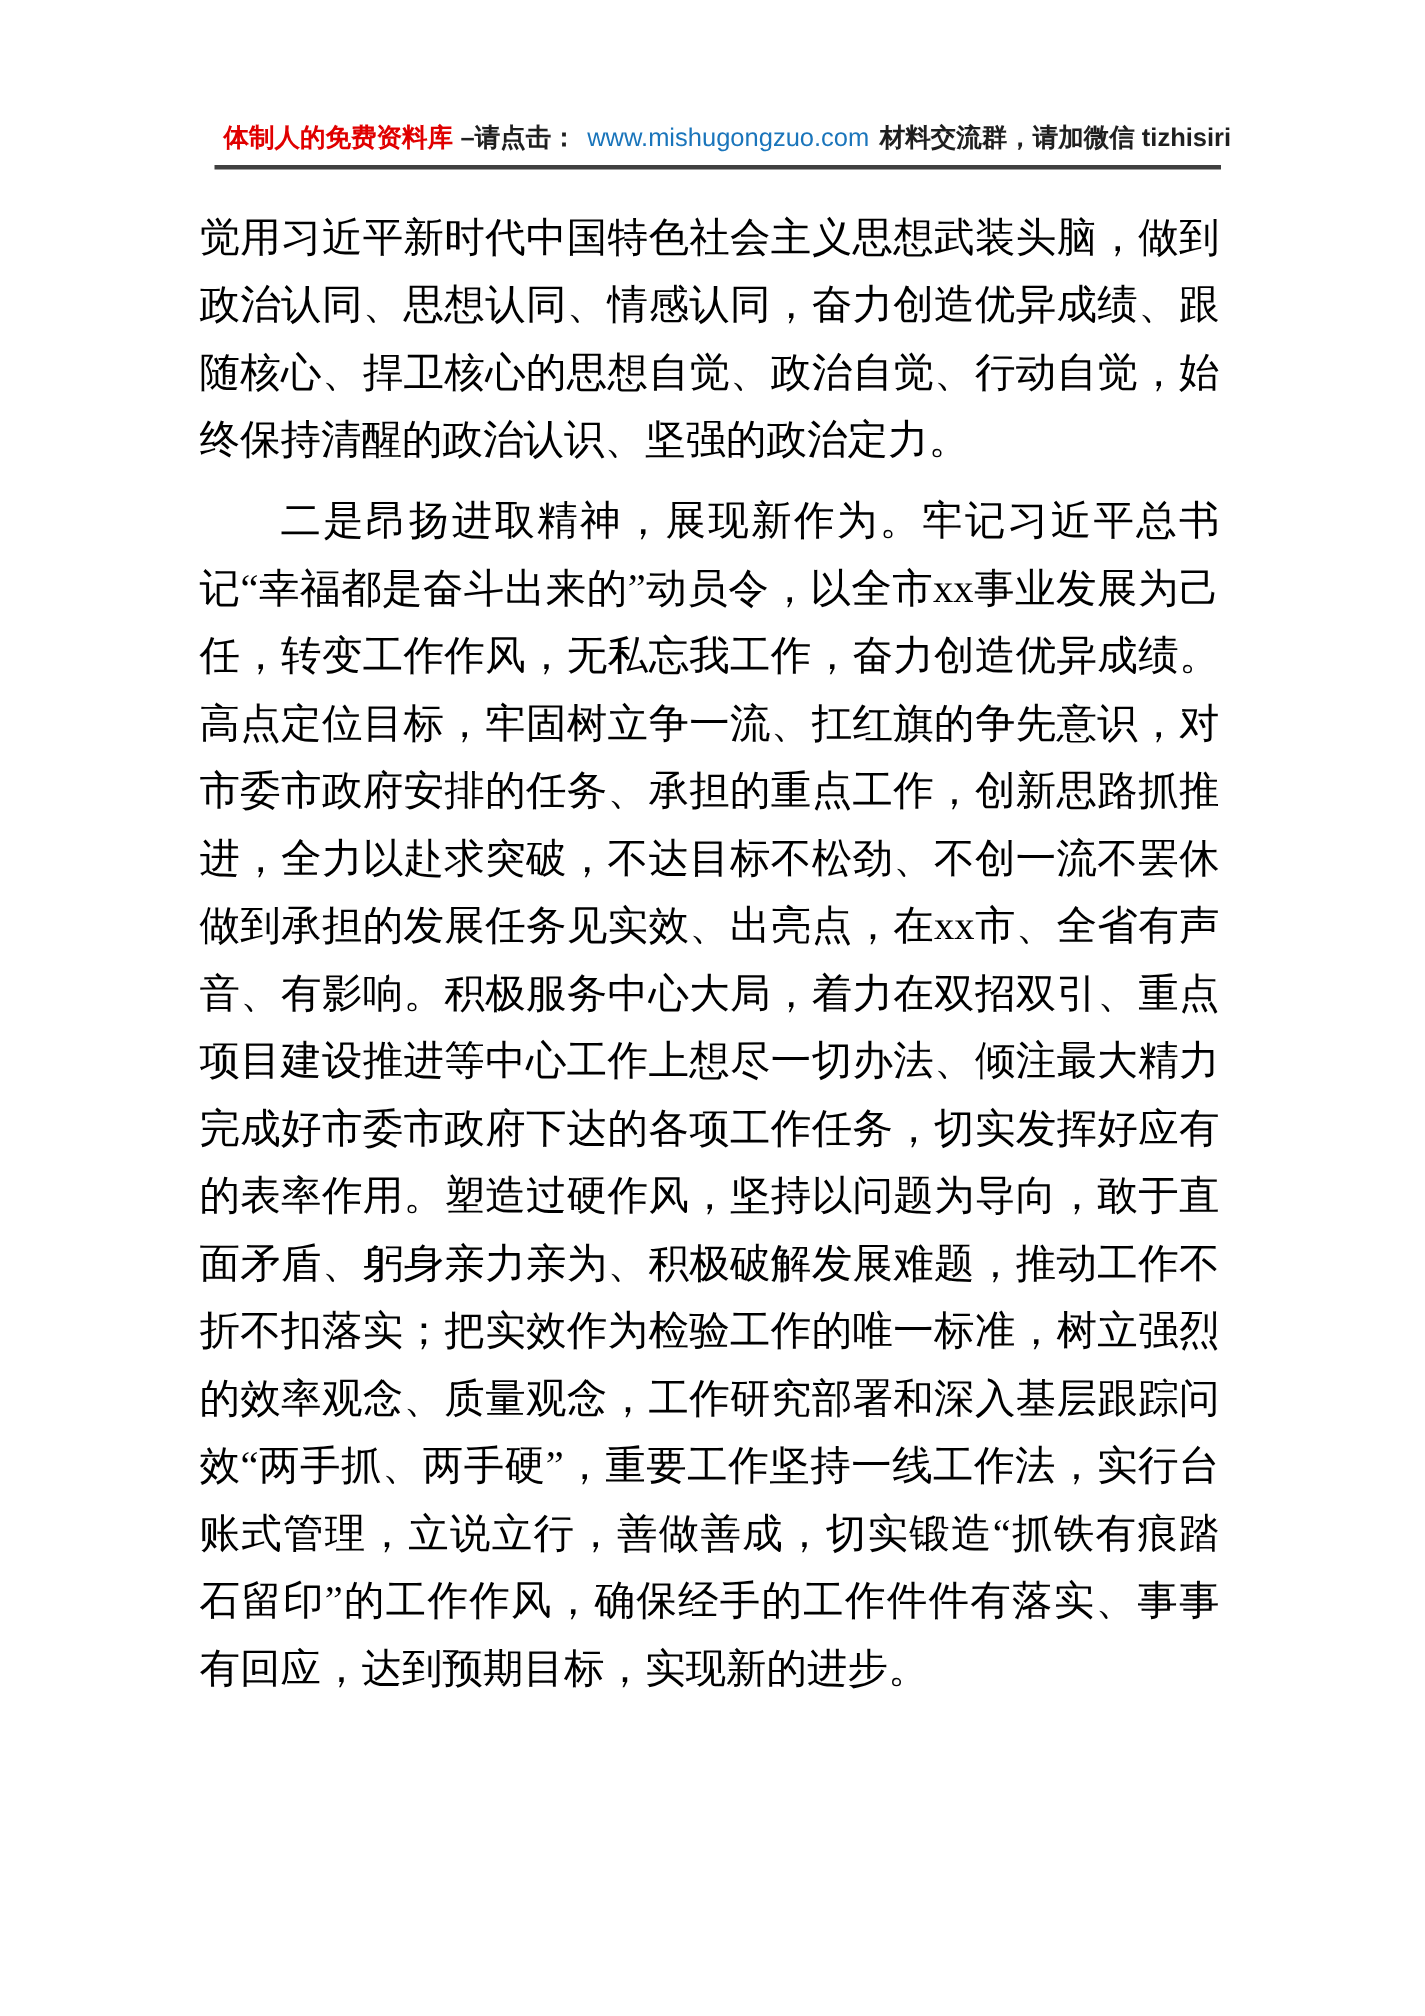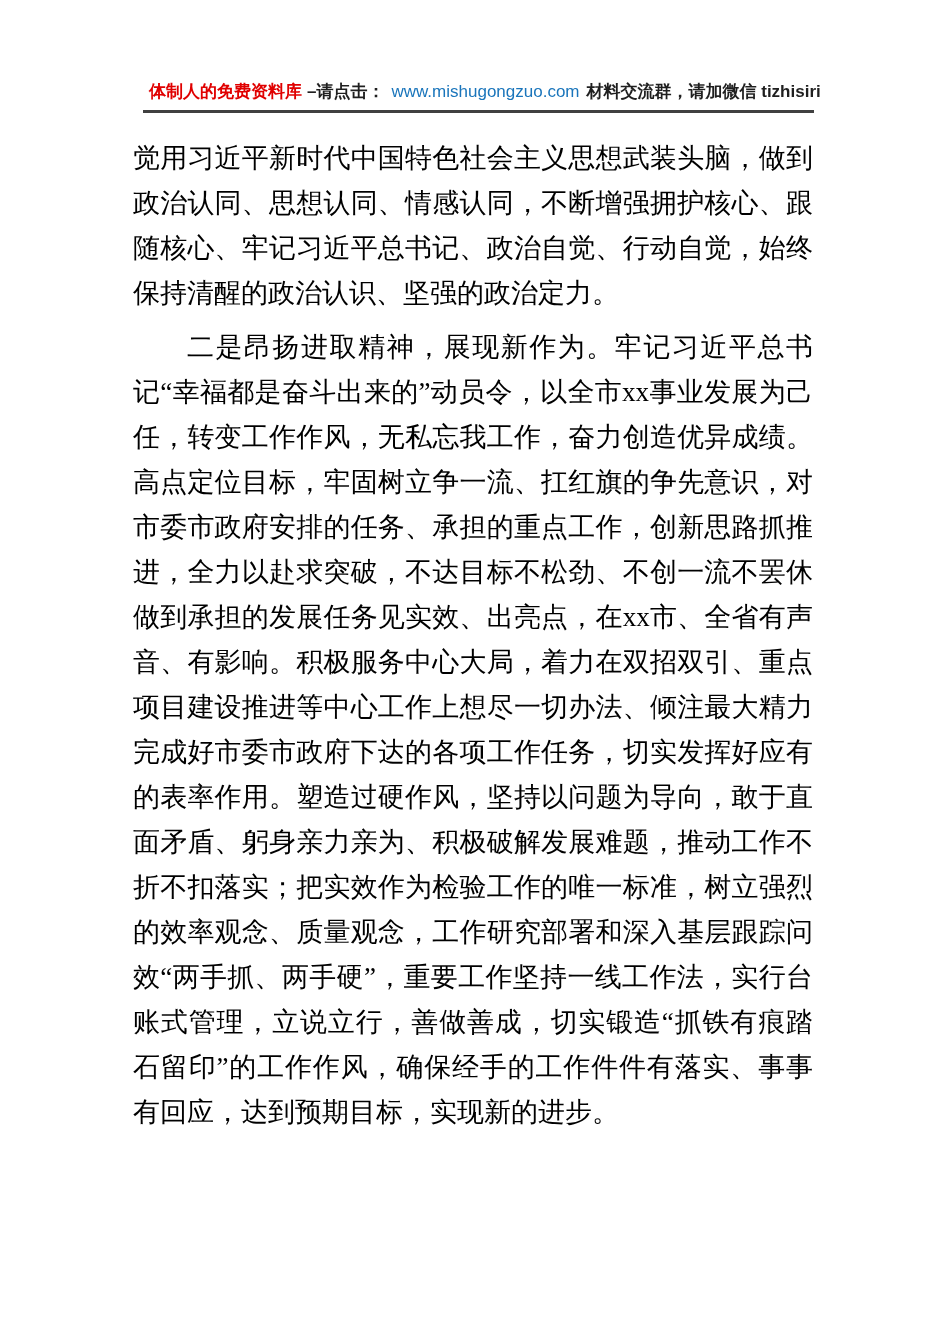--- a/index.html
+++ b/index.html
@@ -69,17 +69,17 @@
 </head>
 <body>
 
 <div class="page">
 
   <div class="header">
     <span class="brand">体制人的免费资料库</span><span class="prompt">–请点击：</span><a href="#" class="url">www.mishugongzuo.com</a><span class="suffix">材料交流群，请加微信 tizhisiri</span>
   </div>
 
   <div class="content">
-    <p>觉用习近平新时代中国特色社会主义思想武装头脑，做到政治认同、思想认同、情感认同，不断增强拥护核心、跟随核心、牢记习近平总书记、政治自觉、行动自觉，始终保持清醒的政治认识、坚强的政治定力。</p>
+    <p>觉用习近平新时代中国特色社会主义思想武装头脑，做到政治认同、思想认同、情感认同，奋力创造优异成绩、跟随核心、捍卫核心的思想自觉、政治自觉、行动自觉，始终保持清醒的政治认识、坚强的政治定力。</p>
     <p class="indent">二是昂扬进取精神，展现新作为。牢记习近平总书记“幸福都是奋斗出来的”动员令，以全市xx事业发展为己任，转变工作作风，无私忘我工作，奋力创造优异成绩。高点定位目标，牢固树立争一流、扛红旗的争先意识，对市委市政府安排的任务、承担的重点工作，创新思路抓推进，全力以赴求突破，不达目标不松劲、不创一流不罢休做到承担的发展任务见实效、出亮点，在xx市、全省有声音、有影响。积极服务中心大局，着力在双招双引、重点项目建设推进等中心工作上想尽一切办法、倾注最大精力完成好市委市政府下达的各项工作任务，切实发挥好应有的表率作用。塑造过硬作风，坚持以问题为导向，敢于直面矛盾、躬身亲力亲为、积极破解发展难题，推动工作不折不扣落实；把实效作为检验工作的唯一标准，树立强烈的效率观念、质量观念，工作研究部署和深入基层跟踪问效“两手抓、两手硬”，重要工作坚持一线工作法，实行台账式管理，立说立行，善做善成，切实锻造“抓铁有痕踏石留印”的工作作风，确保经手的工作件件有落实、事事有回应，达到预期目标，实现新的进步。</p>
   </div>
 
 </div>
 
 </body></html>

